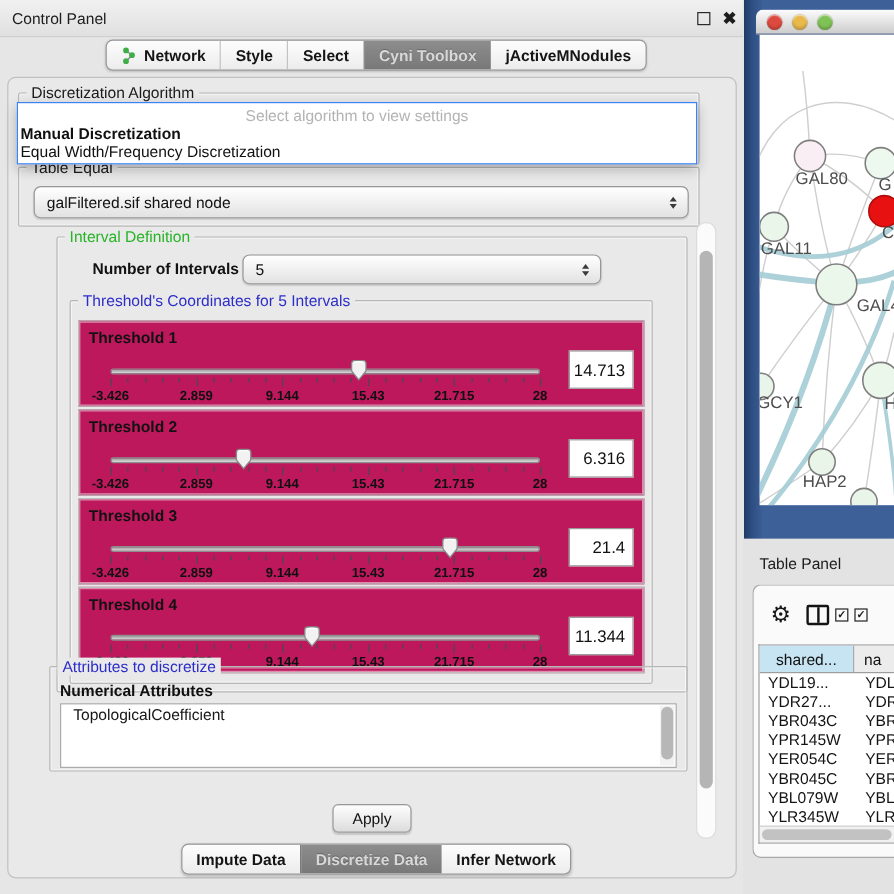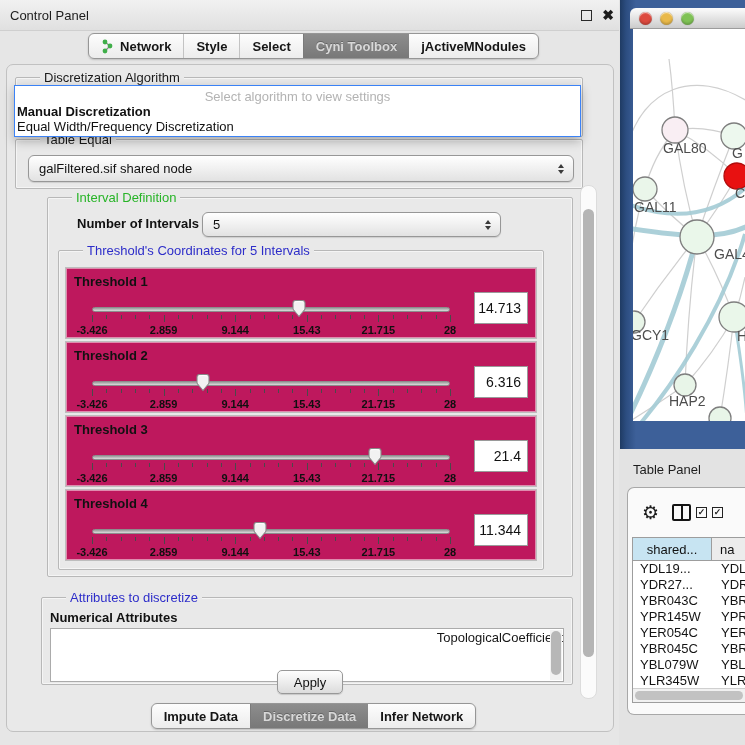--- a/index.html
+++ b/index.html
@@ -19,21 +19,21 @@
   .bottom-tabrow{top:703px;z-index:6;}
   .tabgroup{display:flex;height:24px;border:1px solid #969696;border-radius:6px;overflow:hidden;background:linear-gradient(#fdfdfd,#ececec);box-shadow:0 1px 2px rgba(0,0,0,.18);}
   .tab{display:flex;align-items:center;gap:6px;padding:0 12px;font-size:13px;font-weight:bold;color:#151515;border-left:1px solid #c3c3c3;background:transparent;}
   .tab:first-child{border-left:none;}
   .tab.sel{background:linear-gradient(#8d8d8d,#787878);color:#d8d8d8;border-left-color:#7a7a7a;text-shadow:0 -1px 0 rgba(0,0,0,.25);}
   .tab.sel + .tab{border-left:none;}
 
   #main-panel{position:absolute;left:6px;top:64px;width:606px;height:666px;background:#e9e9e9;border:1px solid #c1c1c1;border-radius:7px;}
 
   .group{position:absolute;border:1px solid #b8b8b8;border-radius:2px;box-shadow:inset 0 0 0 1px rgba(255,255,255,.55);}
-  .group-title{position:absolute;top:-8px;left:6px;background:#e9e9e9;padding:0 4px;font-size:13px;white-space:nowrap;margin-left:18px;}
+  .group-title{position:absolute;top:-8px;left:6px;background:#e9e9e9;padding:0 4px;font-size:13px;white-space:nowrap;}
   .t-black{color:#1a1a1a;}
   .t-green{color:#27b427;}
   .t-blue{color:#2d2dc9;}
 
   .combo{position:absolute;background:linear-gradient(#ffffff,#e2e2e2);border:1px solid #979797;border-radius:6px;display:flex;align-items:center;font-size:13px;color:#111;padding:0 22px 0 10px;box-shadow:0 1px 1px rgba(0,0,0,.12);}
   .combo .arrows{position:absolute;right:9px;top:50%;transform:translateY(-50%);display:flex;flex-direction:column;align-items:center;gap:2px;}
   .arr-up{width:0;height:0;border-left:3.5px solid transparent;border-right:3.5px solid transparent;border-bottom:4.5px solid #3a3a3a;}
   .arr-dn{width:0;height:0;border-left:3.5px solid transparent;border-right:3.5px solid transparent;border-top:4.5px solid #3a3a3a;}
   .combo.focused{outline:3px solid rgba(92,152,219,.85);outline-offset:0;}
 
@@ -376,21 +376,21 @@
                   <span style="left: 60%;">15.43</span>
                   <span style="left: 80%;">21.715</span>
                   <span style="left: 100%;">28</span>
                 </div>
   </div>
   <div class="value-box">11.344</div>
 </div>
         </div>
       </div>
 
-      <div class="group" style="left:34px;top:532px;width:530px;height:86px;text-align:right;">
+      <div class="group" style="left:34px;top:490px;width:530px;height:86px;">
         <span class="group-title t-blue">Attributes to discretize</span>
         <span class="attr-label">Numerical Attributes</span>
         <div class="attr-list">
           <div class="list-vscroll">
               <div class="thumb"></div>
             </div>
             <div class="attr-item">TopologicalCoefficient</div>
           </div>
       </div>
 

